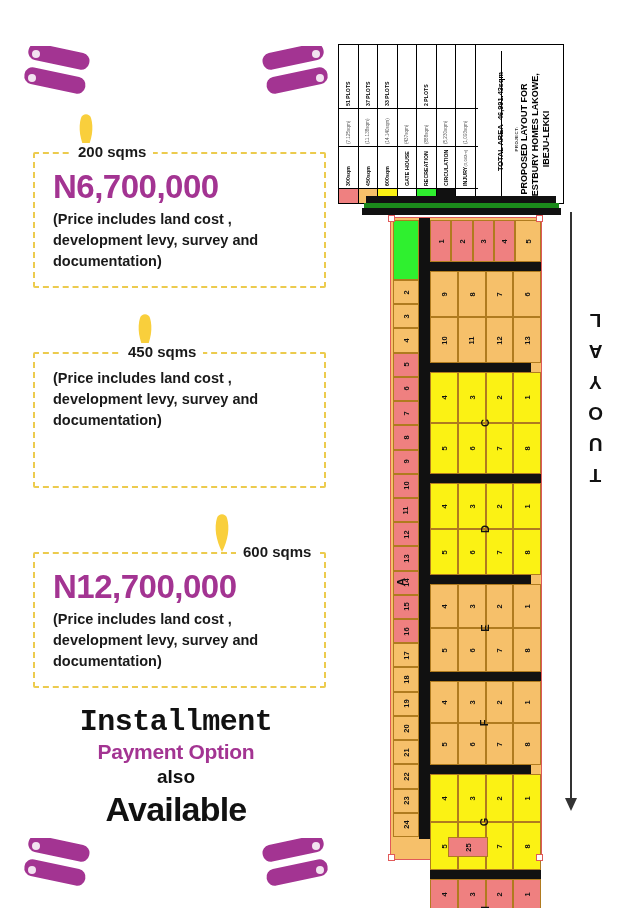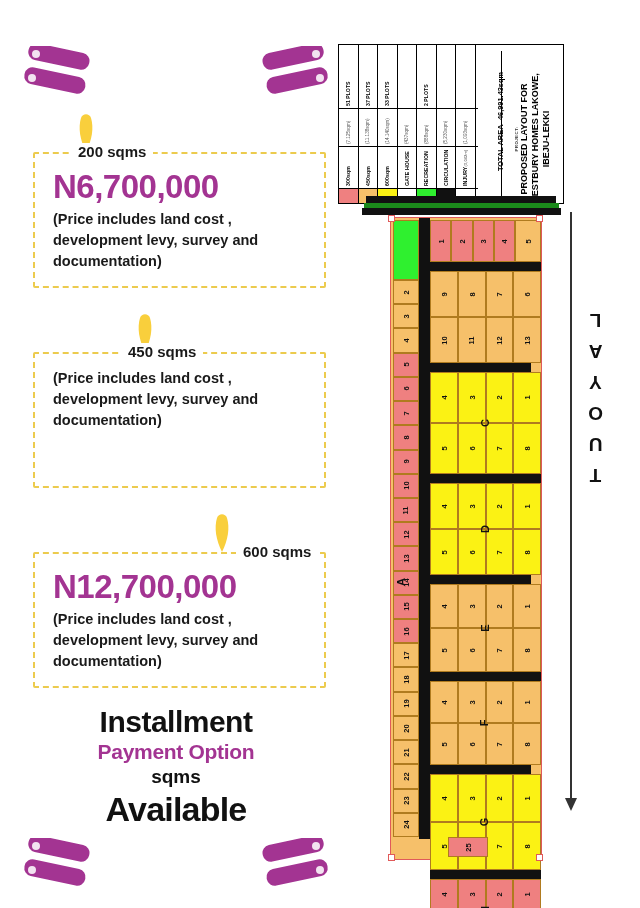--- a/index.html
+++ b/index.html
@@ -44,21 +44,21 @@
   .price-note { font-size:14.5px; color:#1a1a1a; font-weight:bold; line-height:21px; }
 
   
   .drop-marker { position:absolute; width:16px; height:42px; }
   #drop-0 { left:78px; top:110px; }
   #drop-1 { left:137px; top:310px; }
   #drop-2 { left:214px; top:510px; }
 
   
   #installment-block { position:absolute; left:0; top:705px; width:352px; text-align:center; }
-  #installment-line1 { font-size:30px; font-weight:bold; color:#111; line-height:34px; letter-spacing:-0.5px; }
+  #installment-line1 { font-size:30px; font-weight:bold; color:#111; line-height:34px; letter-spacing:-0.5px;font-family:Liberation Mono, monospace; }
   #installment-line2 { font-size:21px; font-weight:bold; color:#a33492; line-height:26px; letter-spacing:-0.3px; }
   #installment-line3 { font-size:19px; font-weight:bold; color:#111; line-height:24px; }
   #installment-line4 { font-size:34px; font-weight:bold; color:#111; line-height:40px; letter-spacing:-0.8px; }
   #money-icon-bl { left:22px; top:838px; }
   #money-icon-br { left:258px; top:838px; }
 
   
   #right-panel { position:absolute; left:352px; top:0; width:288px; height:908px; }
 
   
@@ -201,21 +201,21 @@
 
   <div class="price-card" id="price-card-2">
     <div class="sqm-label">600 sqms</div>
     <div class="price-amount">N12,700,000</div>
     <div class="price-note">(Price includes land cost , development levy, survey and documentation)</div>
   </div>
 
   <div id="installment-block">
     <div id="installment-line1">Installment</div>
     <div id="installment-line2">Payment Option</div>
-    <div id="installment-line3">sqms</div>
+    <div id="installment-line3">also</div>
     <div id="installment-line4">Available</div>
   </div>
 
   <svg class="money-icon" id="money-icon-bl" viewBox="0 0 72 58">
     <g fill="#a33492">
       <rect x="6" y="2" width="62" height="17" rx="8" transform="rotate(12 37 10)"></rect>
       <rect x="2" y="26" width="62" height="17" rx="8" transform="rotate(12 33 34)"></rect>
     </g>
     <circle cx="14" cy="8" r="4" fill="#f2e3f0"></circle>
     <circle cx="10" cy="32" r="4" fill="#f2e3f0"></circle>

